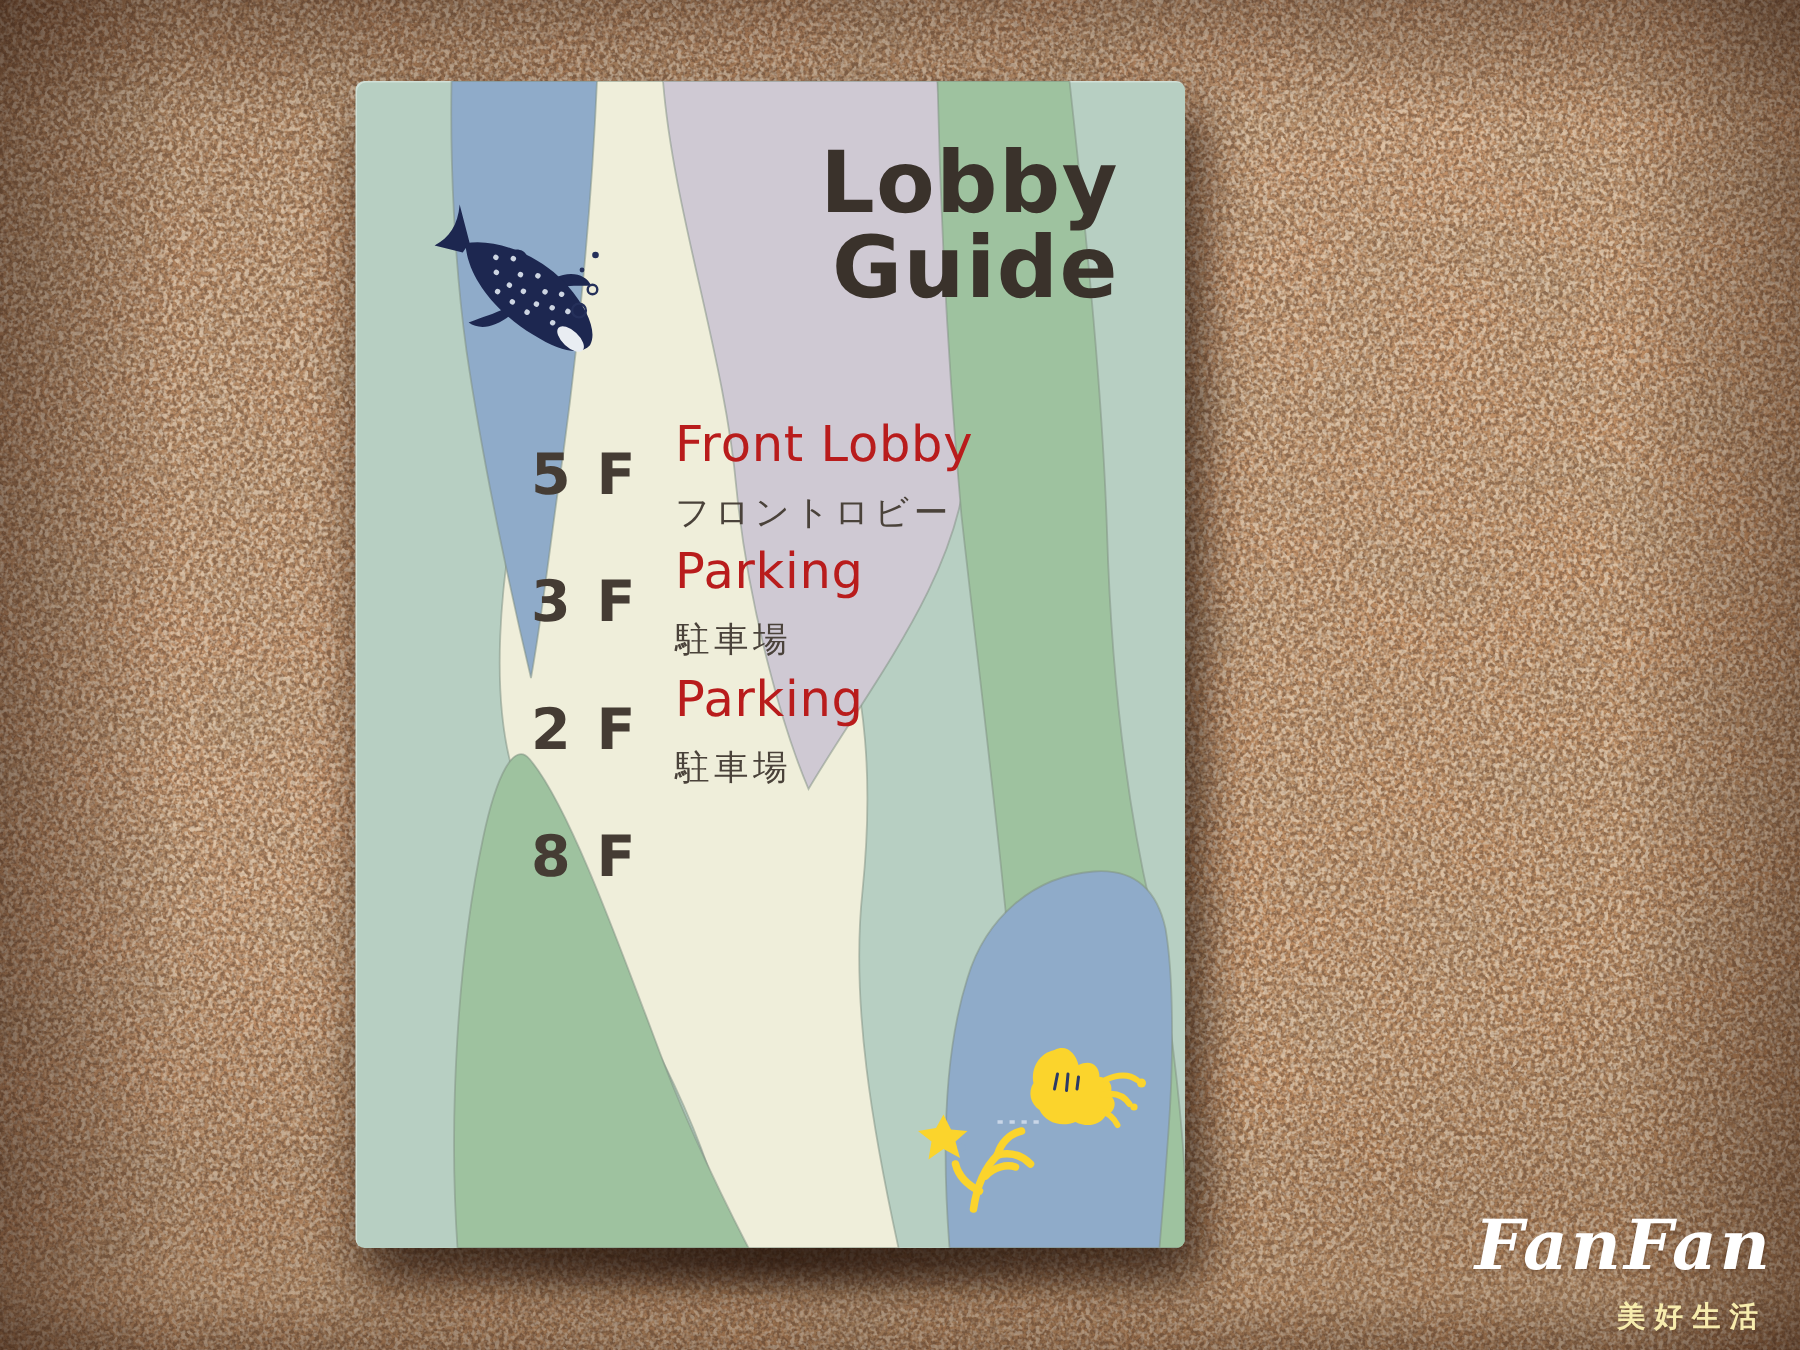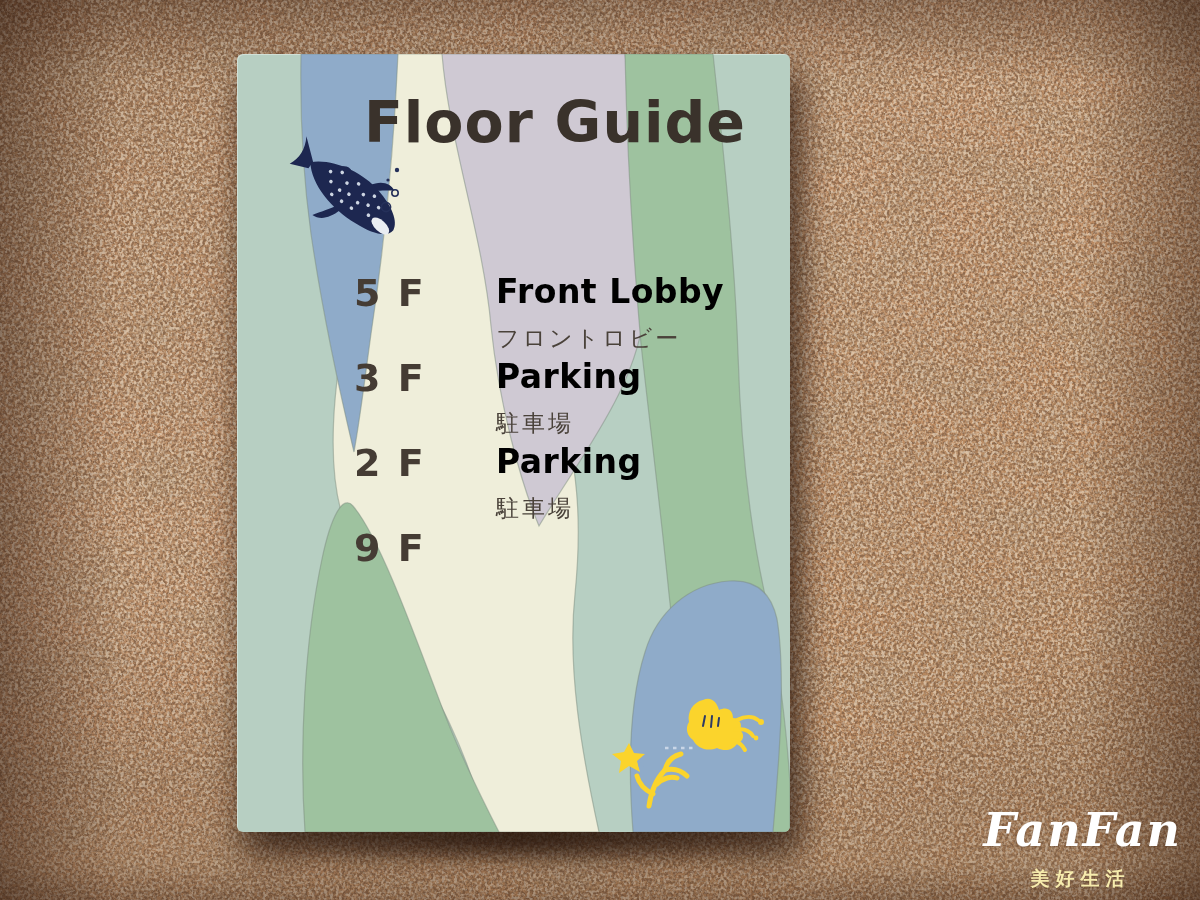--- a/index.html
+++ b/index.html
@@ -33,29 +33,29 @@
   .sign-text{position:absolute;inset:0;z-index:5;}
   .sign-title{
     position:absolute;top:40px;right:44px;left:120px;text-align:right;
     font-size:57px;font-weight:700;color:#3a322b;letter-spacing:1px;line-height:1;
   }
   .sign-subtitle{
     position:absolute;top:110px;right:46px;text-align:right;
     font-size:28px;font-weight:600;color:#463e37;letter-spacing:5px;
   }
   .floor-list{position:absolute;left:117px;top:219px;right:20px;}
-  .floor-row{display:flex;align-items:flex-start;height:85px;gap:46px;}
+  .floor-row{display:flex;align-items:center;height:85px;}
   .floor-num{
     width:74px;flex:0 0 74px;font-size:38px;font-weight:700;color:#453c34;
     letter-spacing:2px;line-height:40px;white-space:pre;
   }
   .floor-labels{margin-left:22px;}
-  .floor-en{font-size:33px;font-weight:700;color:#000000;line-height:38px;letter-spacing:0.5px;}
+  .floor-en{font-size:33px;font-weight:400;color:#b91c1c;line-height:38px;letter-spacing:0.5px;}
   .floor-jp{font-size:23px;color:#4a423a;line-height:26px;margin-top:14px;letter-spacing:3px;}
-  .watermark{position:absolute;right:18px;bottom:12px;z-index:6;text-align:center;line-height:1;}
+  .watermark{position:absolute;right:18px;bottom:12px;z-index:6;text-align:right;line-height:1;}
   .watermark-name{
     font-family:"DejaVu Serif","Liberation Serif",serif;font-style:italic;font-weight:700;
     font-size:46px;color:#ffffff;text-shadow:0 1px 3px rgba(60,30,10,0.35);
     letter-spacing:2px;
   }
   .watermark-tagline{
     margin-top:16px;margin-right:4px;
     font-size:19px;color:#f7ecad;letter-spacing:6px;font-weight:600;
     text-shadow:0 1px 2px rgba(60,30,10,0.3);
   }
@@ -165,21 +165,21 @@
         <g stroke="#2c3a66" stroke-width="2" stroke-linecap="round">
           <path d="M468,662 L466,672"></path>
             <path d="M475,662 L474,673"></path>
             <path d="M482,664 L481,672"></path>
         </g>
       </g>
       <path d="M428,694 L456,694" stroke="#c9d6e7" stroke-width="2.4" stroke-dasharray="3.5 4.5" fill="none"></path>
     </svg>
 
     <div class="sign-text">
-      <div class="sign-title">Floor Guide</div>
+      <div class="sign-title">Lobby Guide</div>
 
       <div class="floor-list">
         <div class="floor-row">
           <div class="floor-num">5 F</div>
           <div class="floor-labels">
             <div class="floor-en">Front Lobby</div>
             <div class="floor-jp">フロントロビー</div>
           </div>
         </div>
         <div class="floor-row">
@@ -190,21 +190,21 @@
           </div>
         </div>
         <div class="floor-row">
           <div class="floor-num">2 F</div>
           <div class="floor-labels">
             <div class="floor-en">Parking</div>
             <div class="floor-jp">駐車場</div>
           </div>
         </div>
         <div class="floor-row">
-          <div class="floor-num">9 F</div>
+          <div class="floor-num">8 F</div>
         </div>
       </div>
     </div>
   </div>
 
   <div class="watermark">
     <div class="watermark-name">FanFan</div>
     <div class="watermark-tagline">美好生活</div>
   </div>
 

